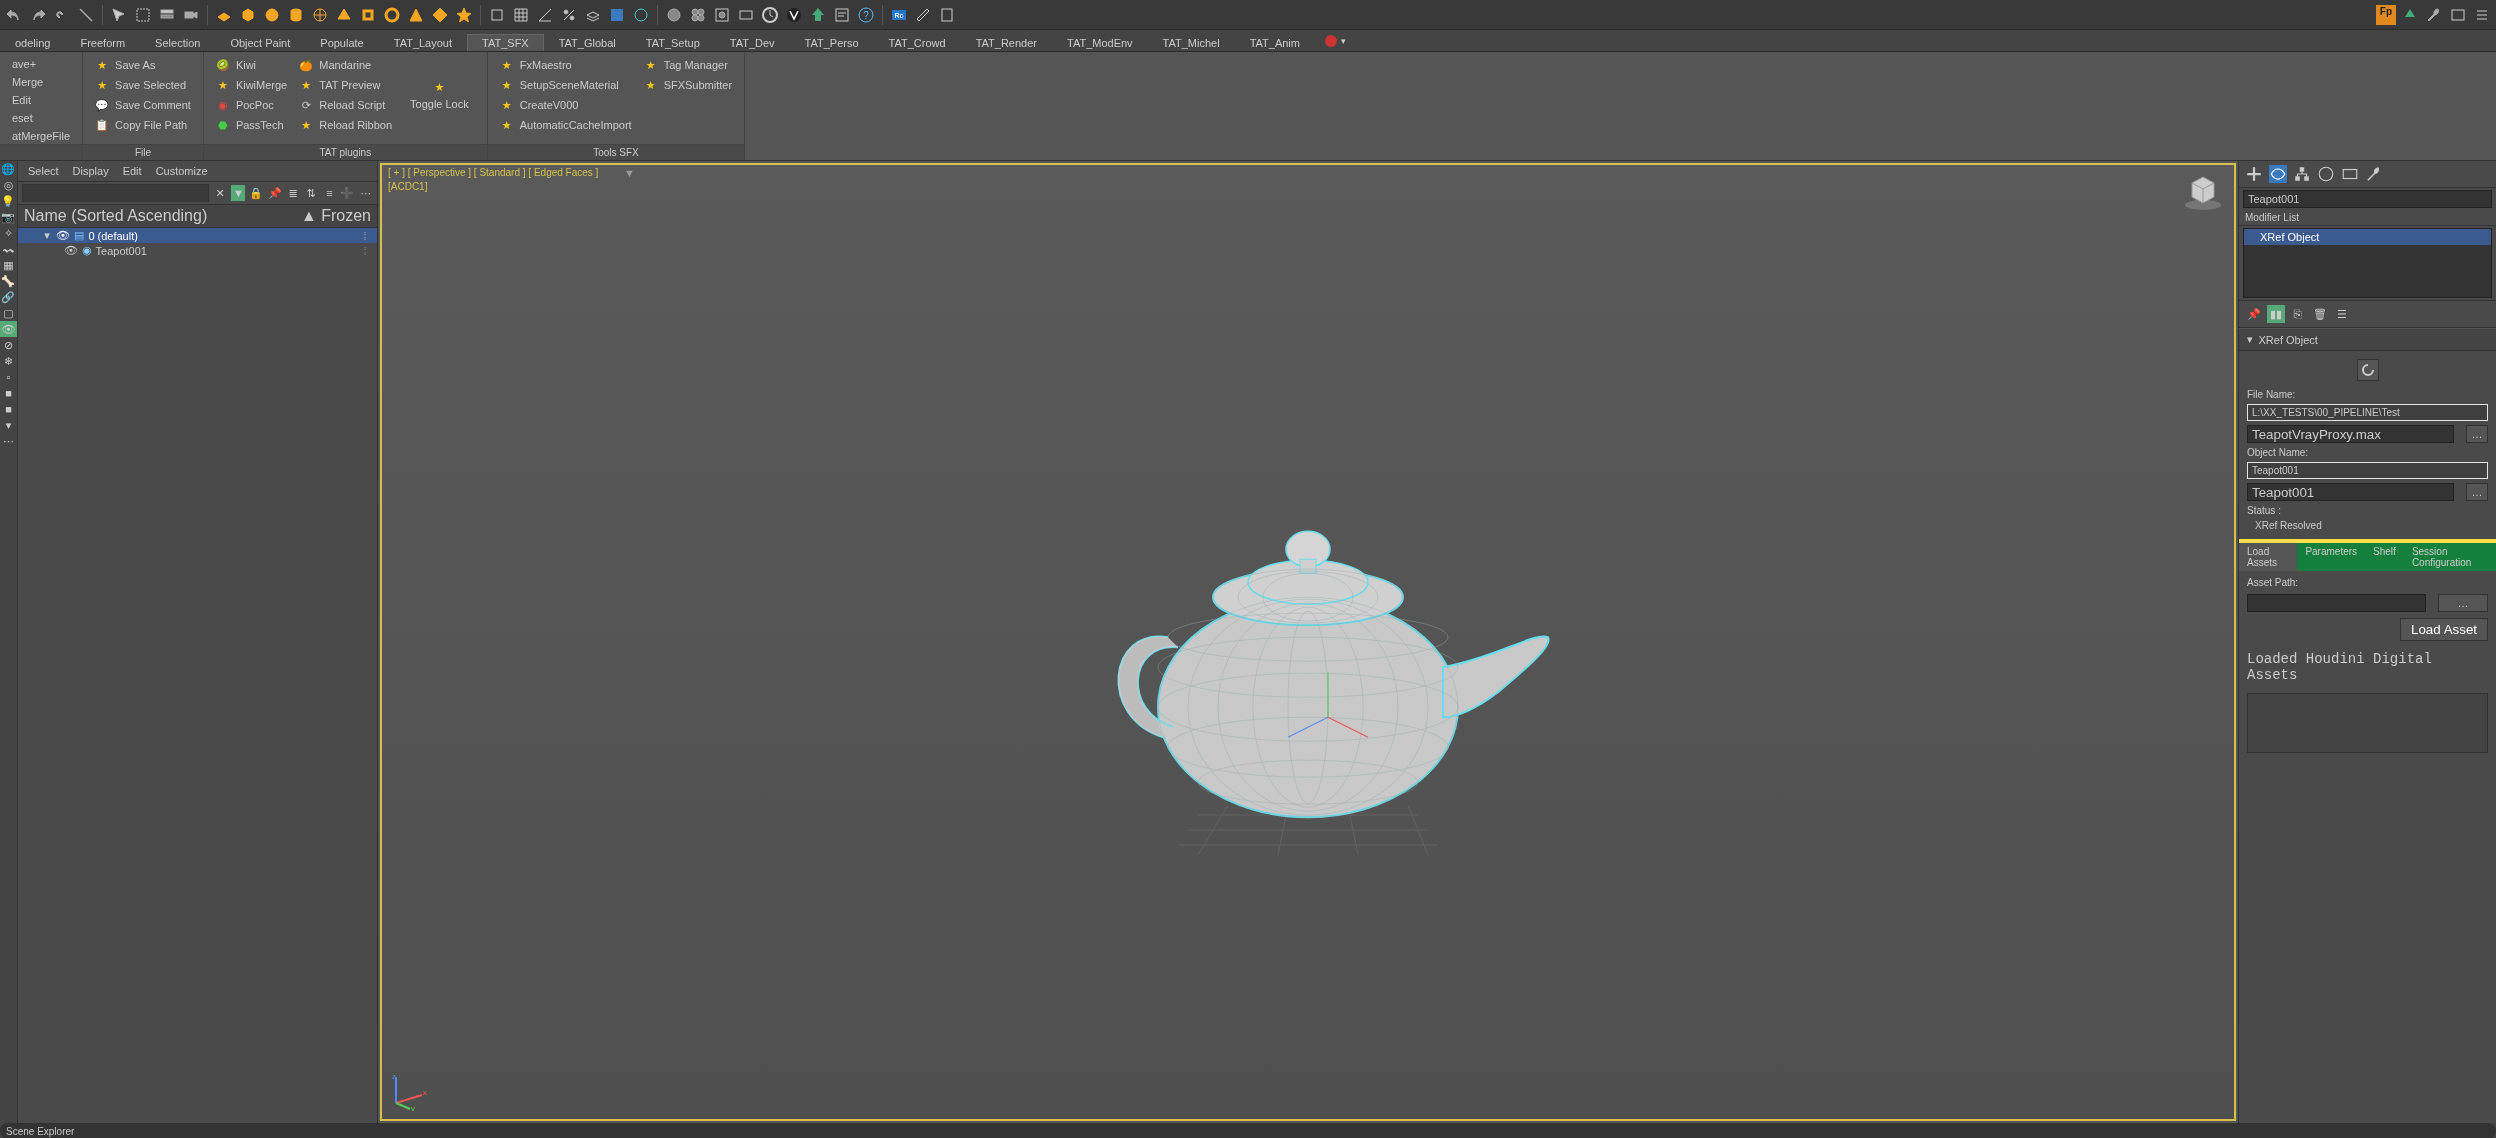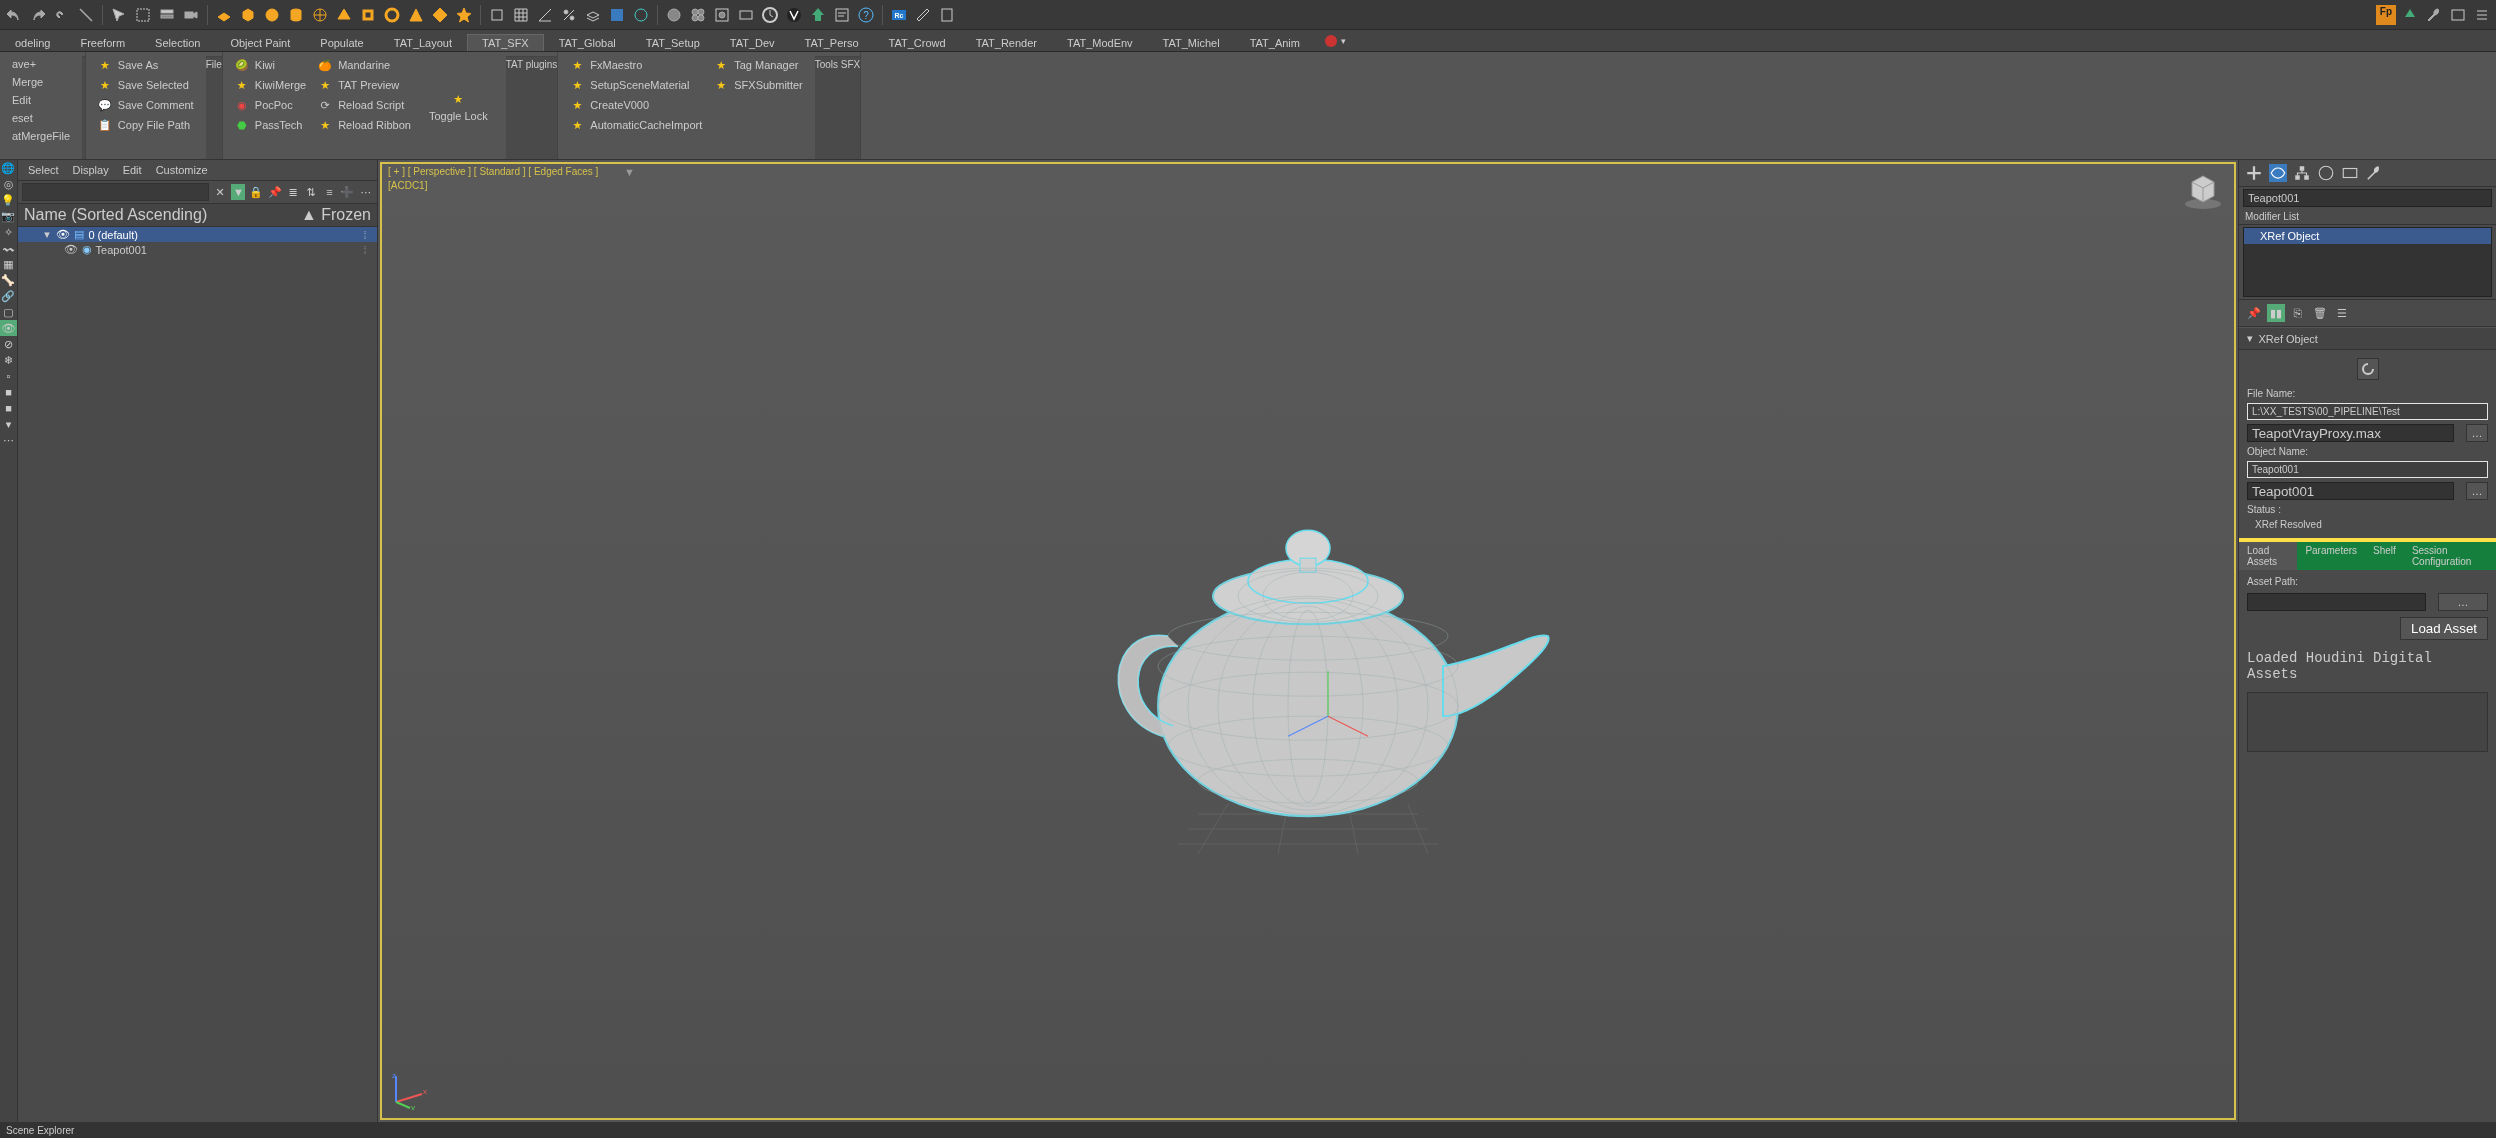--- a/index.html
+++ b/index.html
@@ -32,21 +32,21 @@
 }
 .main-tab.active { background: #555; border-color: #666; }
 .main-tabs .rec { margin-left:10px; width:12px; height:12px; border-radius:50%; background:#c33; align-self:center; }
 .main-tabs .drop { margin-left:4px; align-self:center; font-size:9px; }
 
 
 .ribbon {
   min-height: 108px; background: #555; display: flex; border-bottom: 1px solid #333;
 }
 .ribbon-group {
-  display: flex; justify-content: space-between;
+  display: flex; flex-direction: column; justify-content: space-between;
   border-right: 1px solid #444; padding: 4px 0 0 0;
 }
 .ribbon-group .items {
   display: flex; flex-direction: row; gap: 0; padding: 0 6px;
 }
 .ribbon-col { display: flex; flex-direction: column; gap: 2px; }
 .ribbon-item {
   display: flex; align-items: center; gap: 6px; padding: 2px 6px;
   cursor: pointer; white-space: nowrap;
 }
@@ -172,21 +172,21 @@
 
 
 .rp-tabs { display:flex; border-top:4px solid #fde047; background:#15803d; }
 .rp-tab { padding:3px 8px; font-size:10px; cursor:pointer; }
 .rp-tab.active { background:#555; }
 .rp-tabbody { padding:6px 8px; display:flex; flex-direction:column; gap:6px; }
 .rp-button { background:#555; border:1px solid #333; color:#ffffff; padding:3px 10px; cursor:pointer; align-self:flex-end; }
 .rp-sublabel { font-size:14px; padding:4px 0;font-family:Liberation Mono, monospace; }
 
 
-.status-bar { height:16px; background:#333; display:flex; align-items:center; padding:0 6px; font-size:10px; }
+.status-bar { height:16px; background:#333; display:flex; align-items:center; padding:0 6px; font-size:10px;border-radius:8px; }
 </style>
 </head>
 <body>
 
 <div class="top-toolbar">
   <span class="tbicon grey">
       <svg viewBox="0 0 16 16">
         <path d="M5 3L1 7l4 4V8c3 0 6 1 7 5 0-5-3-8-7-8V3z" fill="#aaa"></path>
       </svg>
     </span>

